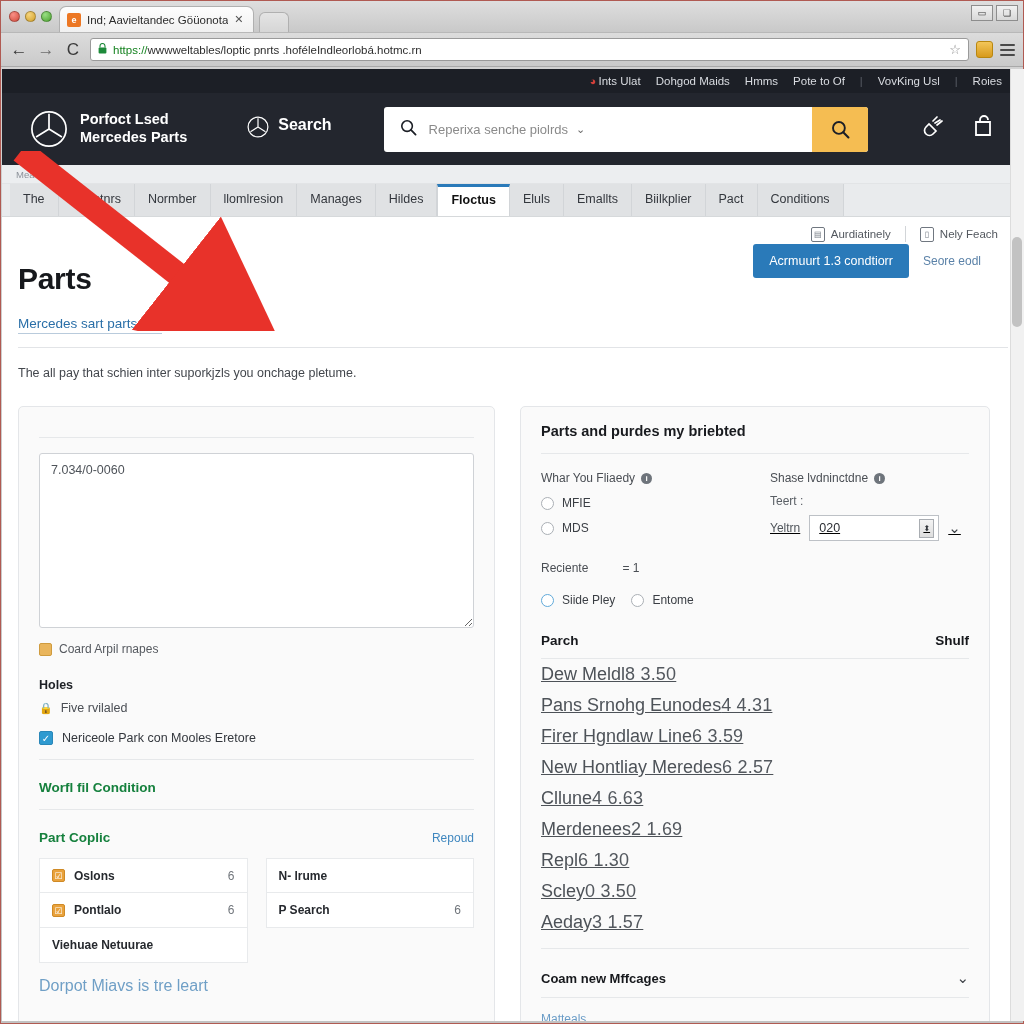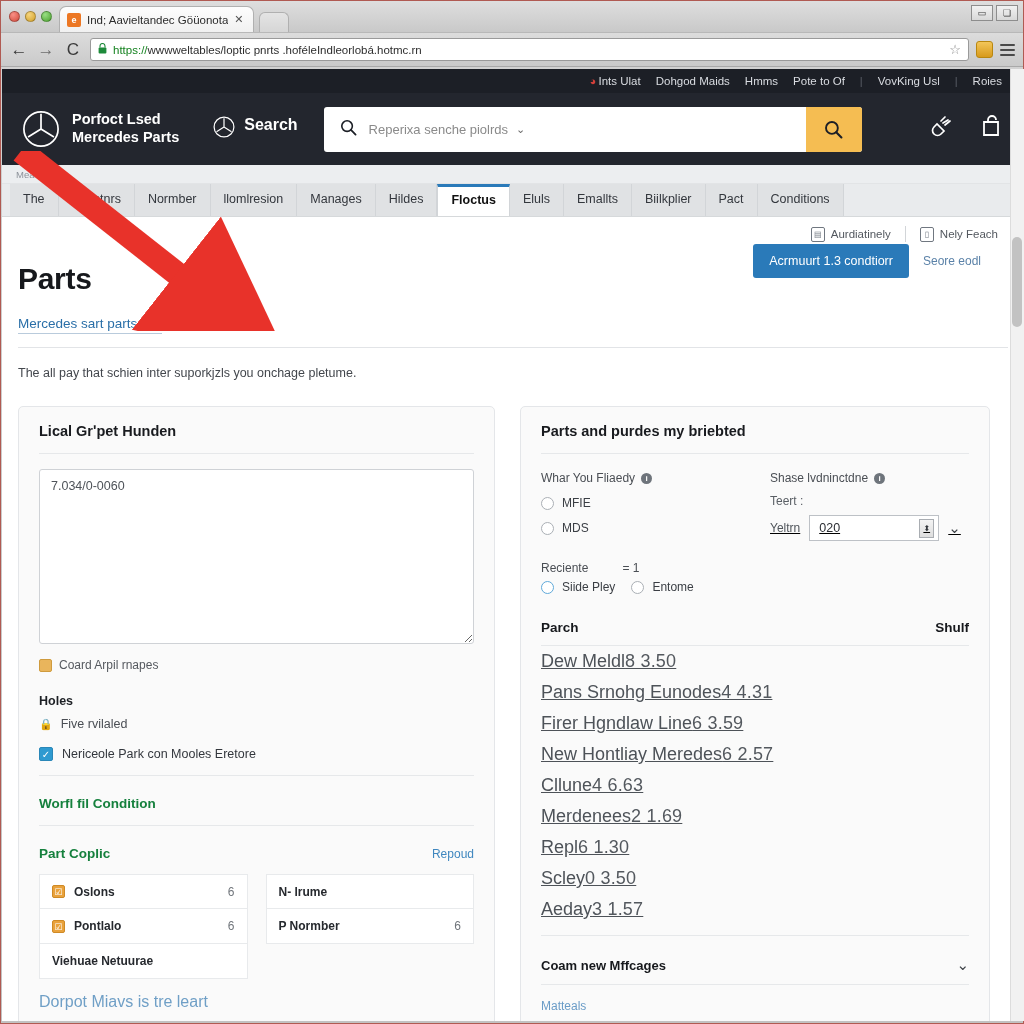--- a/index.html
+++ b/index.html
@@ -73,21 +73,21 @@
   .scrollthumb { position: absolute; right: 2px; top: 168px; width: 10px; height: 90px;
     background: #c2c2c2; border-radius: 5px; }
 
   
   .site-top { background: #1c1f26; height: 24px; display: flex; align-items: center;
     justify-content: flex-end; padding-right: 22px; gap: 15px; }
   .site-top a { color: #d9dce1; font-size: 11.5px; text-decoration: none; filter: blur(.25px); white-space: nowrap; }
   .site-top .sep { color: #5a5f69; font-size: 11px; }
   .pin-ic { color: #d2403a; font-size: 11px; margin-right: 2px; }
 
-  .site-head { background: #23262e; height: 72px; display: flex; align-items: center; padding: 0 20px; gap: 4px; }
+  .site-head { background: #23262e; height: 72px; display: flex; align-items: center; padding: 0 28px; gap: 30px; }
   .brand { display: flex; align-items: center; gap: 12px; }
   .star3 { width: 38px; height: 38px; }
   .brand-txt { color: #fff; font-size: 14.5px; font-weight: bold; line-height: 1.22; filter: blur(.25px); }
   .search-link { display: flex; gap: 9px; margin-left: 30px; }
   .search-link .lbl { color: #fff; font-size: 16px; font-weight: bold; }
   .searchbox { flex: 1; max-width: 538px; margin-left: 22px; height: 45px; background: #fff;
     border-radius: 3px; display: flex; align-items: center; overflow: hidden; }
   .searchbox .mg { margin: 0 12px 0 16px; color: #1c1f26; }
   .search-ph { color: #8a8a8a; font-size: 13px; filter: blur(.3px); }
   .caret-sm { color: #6a6a6a; font-size: 11px; margin-left: 8px; }
@@ -176,21 +176,21 @@
   .stepper-row { display: flex; align-items: center; gap: 9px; margin-top: 7px; text-decoration: underline; }
   .stepper-row .k { font-size: 12px; color: #50555b; filter: blur(.3px); }
   .stepper { flex: 1; max-width: 130px; height: 26px; background: #fff; border: 1px solid #bdc1c6;
     display: flex; align-items: center; padding: 0 4px 0 9px; }
   .stepper .v { font-size: 12.5px; color: #2b2e33; }
   .stepper .sp { margin-left: auto; width: 15px; height: 19px; background: linear-gradient(#f4f4f4,#dedede);
     border: 1px solid #a9adb2; font-size: 8px; color: #33373c; text-align: center; line-height: 17px; }
   .chev { font-size: 15px; color: #3a3e44; }
   .inline-row { display: flex; align-items: center; gap: 34px; font-size: 12px; color: #4a4e54;
     margin-top: 20px; filter: blur(.3px); }
-  .radio-pair { display: flex; align-items: center; gap: 16px; margin-top: 5px; }
+  .radio-pair { display: flex; align-items: center; gap: 16px; margin-top: 18px; }
 
   .tbl-head { display: flex; justify-content: space-between; margin-top: 26px; }
   .tbl-head span { font-size: 13.5px; font-weight: bold; color: #16181c; filter: blur(.2px); }
   .tbl-rule { height: 1px; background: #e6e8ea; margin-top: 10px; }
   .trow { display: flex; justify-content: flex-start; padding: 5px 0; font-size: 18px;
     color: #4d5258; filter: blur(.3px); text-decoration: underline; }
   .trow .val { color: #53585e; letter-spacing: .2px; }
   .accordion { display: flex; justify-content: space-between; align-items: center; margin-top: 20px; }
   .accordion .t { font-size: 13px; font-weight: bold; color: #16181c; filter: blur(.2px); }
   .acc-link { display: block; color: #6a9cc7; font-size: 12px; margin-top: 14px; filter: blur(.35px); }
@@ -344,21 +344,20 @@
 
     <div class="page-wrap">
       <div class="ptitle">Parts</div>
       <a class="sublink">Mercedes sart parts Lity</a>
       <div class="rule"></div>
       <div class="lead">The all pay that schien inter suporkjzls you onchage pletume.</div>
 
       <div class="cols">
 
         <div class="card left">
-          <div class="card-title">Lical Grʹpet Hunden</div>
           <div class="card-rule"></div>
           <textarea class="ta" placeholder="7.034/0-0060" style="">7.034/0-0060</textarea>
           <div class="under-ta">
             <span class="chip-ic"></span>
             <span>Coard Arpil rnapes</span>
           </div>
 
           <div class="sec-h">Holes</div>
           <div class="sec-line">
             <span class="lock-ic">🔒</span>
@@ -390,21 +389,21 @@
             <div class="gcell">
               <span class="lab">N- lrume</span>
               <span class="num"></span>
             </div>
             <div class="gcell">
               <span class="sw">☑</span>
               <span class="lab">Pontlalo</span>
               <span class="num">6</span>
             </div>
             <div class="gcell">
-              <span class="lab">P Normber</span>
+              <span class="lab">P Search</span>
               <span class="num">6</span>
             </div>
             <div class="gcell">
               <span class="lab">Viehuae Netuurae</span>
               <span class="num"></span>
             </div>
           </div>
           <a class="grid-link">Dorpot Miavs is tre leart</a>
           
 

